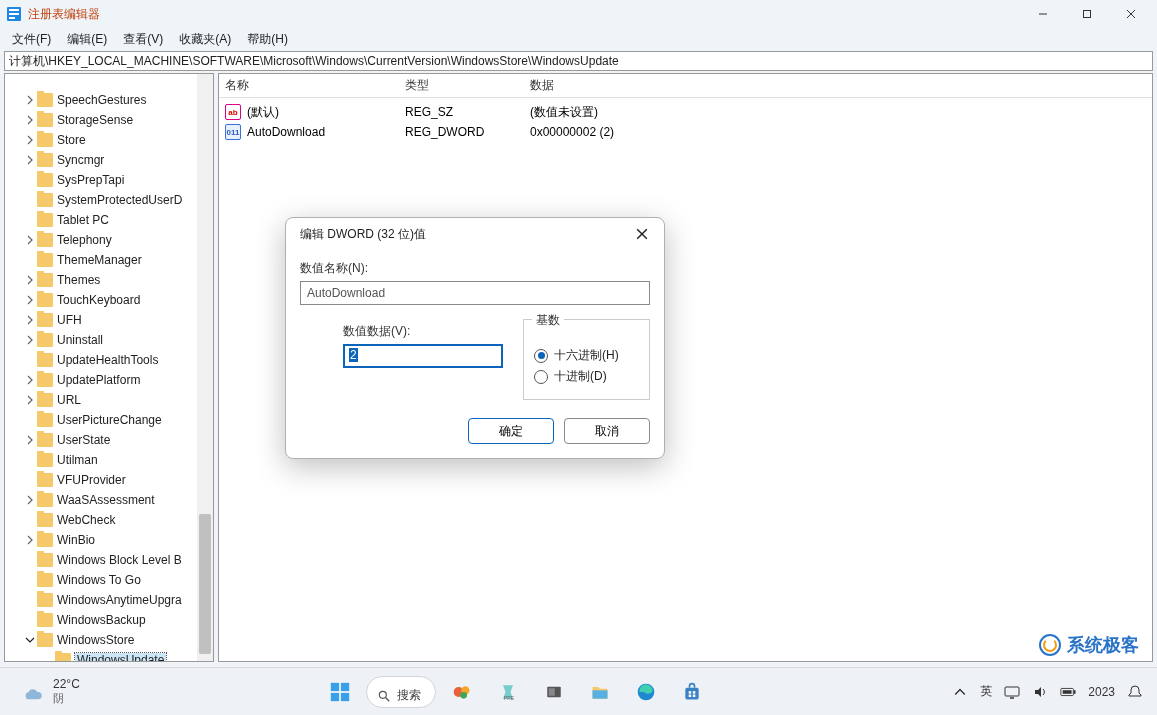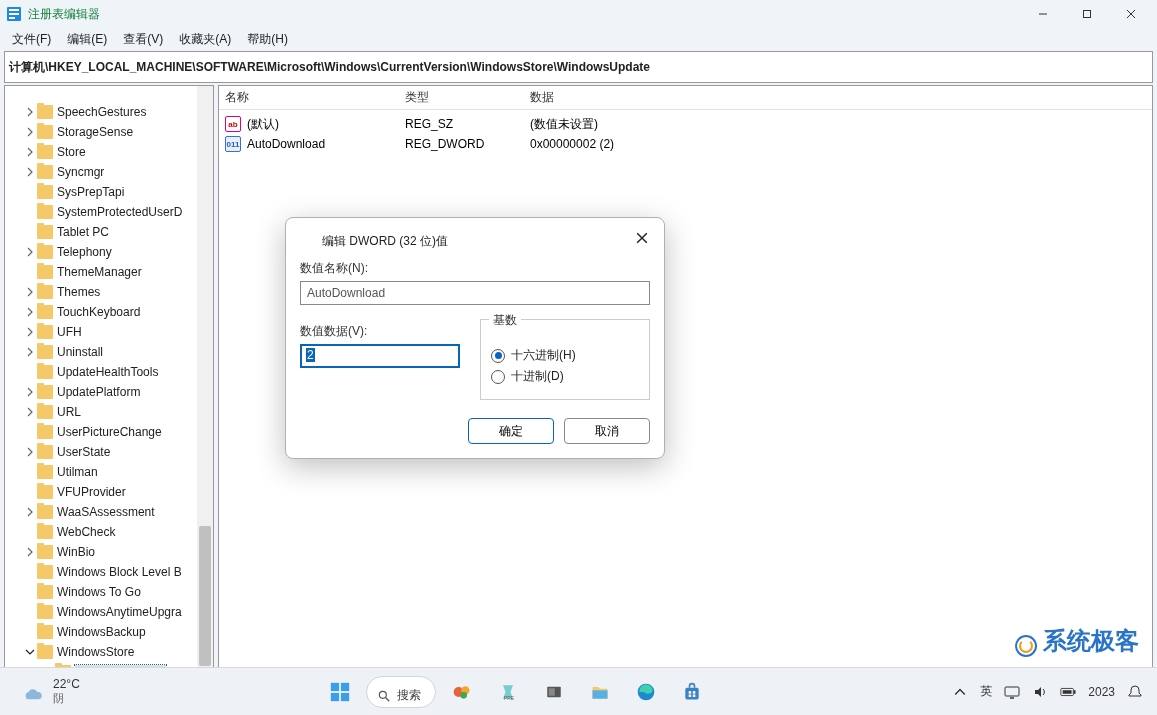--- a/index.html
+++ b/index.html
@@ -1,31 +1,31 @@
 <!DOCTYPE html>
 <html><head>
 <meta charset="utf-8">
 <style>
 * { margin: 0; padding: 0; box-sizing: border-box; font-family: "Microsoft YaHei", "Segoe UI", sans-serif; }
 html, body { width: 1157px; height: 715px; overflow: hidden; background: #f0f3f8; }
 
 
-.titlebar { height: 28px; background: #eff4f9; display: flex; align-items: center; padding: 0 4px; font-size: 12px; color: #15803d; }
+.titlebar { height: 28px; background: #eff4f9; display: flex; align-items: center; padding: 0 4px; font-size: 12px; color: #c2410c; }
 .titlebar .app-icon { width: 16px; height: 16px; margin: 0 6px 0 2px; }
 .titlebar .title { flex: 1; }
 .win-controls { display: flex; height: 100%; }
 .win-btn { width: 44px; display: flex; align-items: center; justify-content: center; }
 .win-btn svg { width: 10px; height: 10px; }
 
 
 .menubar { height: 22px; background: #eff4f9; display: flex; align-items: center; padding: 0 4px; font-size: 12px; color: #222; }
 .menubar span { padding: 2px 8px; }
 
 
-.addressbar { height: 32px; background: #fff; border: 1px solid #999; margin: 1px 4px 2px 4px; font-size: 12px; padding: 1px 4px; color: #222; display: flex; align-items: center; font-weight: bold; }
+.addressbar { height: 20px; background: #fff; border: 1px solid #999; margin: 1px 4px 2px 4px; font-size: 12px; padding: 1px 4px; color: #222; display: flex; align-items: center; }
 
 
 .main { display: flex; height: calc(100% - 28px - 22px - 24px - 48px); padding: 0 4px 4px 4px; gap: 4px; }
 .panel { background: #fff; border: 1px solid #999; }
 
 
 .tree-panel { width: 210px; overflow: hidden; position: relative; }
 .tree { font-size: 12px; padding: 16px 0; overflow-y: auto; height: 100%; }
 .tree-item { display: flex; align-items: center; height: 20px; white-space: nowrap; }
 .tree-item.depth1 { padding-left: 18px; }
@@ -51,42 +51,42 @@
 .list-row .icon { width: 16px; height: 16px; margin-right: 6px; flex-shrink: 0; }
 .list-row .cell-name { width: 158px; }
 .list-row .cell-type { width: 125px; }
 .list-row .cell-data { flex: 1; }
 .reg-sz-icon { background: #fff; border: 1px solid #d08; border-radius: 2px; display:flex; align-items:center; justify-content:center; color:#d00; font-size:8px; font-weight:bold; }
 .reg-dw-icon { background: #e8f0ff; border: 1px solid #3b6fd6; border-radius: 2px; display:flex; align-items:center; justify-content:center; color:#2a5bc4; font-size:8px; font-weight:bold; }
 
 
 .overlay { position: absolute; left: 0; top: 0; right: 0; bottom: 0; pointer-events: none; }
 .dialog { position: absolute; left: 285px; top: 217px; width: 380px; background: #fff; border: 1px solid #b0b0b0; border-radius: 8px; box-shadow: 0 8px 30px rgba(0,0,0,0.25); pointer-events: auto; font-size: 12px; }
-.dlg-titlebar { display: flex; align-items: flex-end; height: 32px; padding: 0 10px 0 14px; margin-left: 22px; }
+.dlg-titlebar { display: flex; align-items: center; height: 32px; padding: 0 10px 0 14px; }
 .dlg-title { flex: 1; font-size: 12px; color: #222; }
 .dlg-close { width: 24px; height: 24px; display: flex; align-items: center; justify-content: center; }
 .dlg-body { padding: 6px 14px 14px 14px; }
 .dlg-label { font-size: 12px; color: #333; margin-top: 4px; margin-bottom: 4px; }
 .dlg-input { width: 100%; height: 24px; border: 1px solid #888; padding: 2px 6px; font-size: 12px; background: #fff; }
 .dlg-input.readonly { color: #555; }
 .dlg-row { display: flex; gap: 20px; margin-top: 14px; }
-.dlg-col-left { width: 160px; }
+.dlg-col-left { width: 160px; margin-left: 43px; }
 .dlg-value-input { width: 100%; height: 24px; border: 2px solid #0a64bc; padding: 2px 4px; font-size: 12px; }
 .dlg-value-input .selected-text { background: #0a64bc; color: #fff; padding: 0 1px; }
 .fieldset { border: 1px solid #ccc; padding: 23px 10px 10px 10px; position: relative; flex: 1; }
 .fieldset .legend { position: absolute; top: -8px; left: 8px; background: #fff; padding: 0 4px; font-size: 12px; color: #333; }
 .radio-row { display: flex; align-items: center; gap: 6px; margin: 4px 0; font-size: 12px; color: #222; }
 .radio { width: 14px; height: 14px; border: 1px solid #555; border-radius: 50%; display: inline-flex; align-items: center; justify-content: center; background:#fff; }
 .radio.checked::after { content: ""; width: 7px; height: 7px; background: #0a64bc; border-radius: 50%; }
 .dlg-buttons { display: flex; justify-content: flex-end; gap: 10px; margin-top: 18px; }
 .dlg-btn { width: 86px; height: 26px; border: 1px solid #888; background: #fff; border-radius: 4px; font-size: 12px; display: flex; align-items: center; justify-content: center; }
 .dlg-btn.primary { border-color: #0a64bc; }
 
 
-.watermark { position: absolute; right: 18px; bottom: 58px; font-size: 24px; font-weight: bold; color: #2a74c8; display:flex; align-items:flex-end; gap:6px; }
+.watermark { position: absolute; right: 18px; bottom: 58px; font-size: 18px; font-weight: bold; color: #2a74c8; display:flex; align-items:center; gap:6px; }
 .watermark .circle { width: 22px; height: 22px; border: 2px solid #2a74c8; border-radius: 50%; display:flex; align-items:center; justify-content:center; }
 .watermark .circle::after { content:""; width:10px; height:10px; border:2px solid #f39c12; border-radius:50%; border-top-color:transparent; }
 
 
 .taskbar { position: absolute; left: 0; right: 0; bottom: 0; height: 48px; background: #eef2f7; border-top: 1px solid #d8d8d8; display: flex; align-items: center; }
 .tb-left { display:flex; align-items:center; gap:8px; padding-left:23px; font-size:12px; color:#333; }
 .weather-icon { width:22px; height:22px; }
 .tb-center { flex:1; display:flex; align-items:center; justify-content:center; gap:6px; }
 .tb-icon { width:40px; height:40px; display:flex; align-items:center; justify-content:center; border-radius:4px; }
 .search-pill { display:flex; align-items:center; gap:6px; height:32px; padding:8px 14px 0 10px; background:#fff; border:1px solid #d0d4da; border-radius:16px; font-size:12px; color:#444; }

